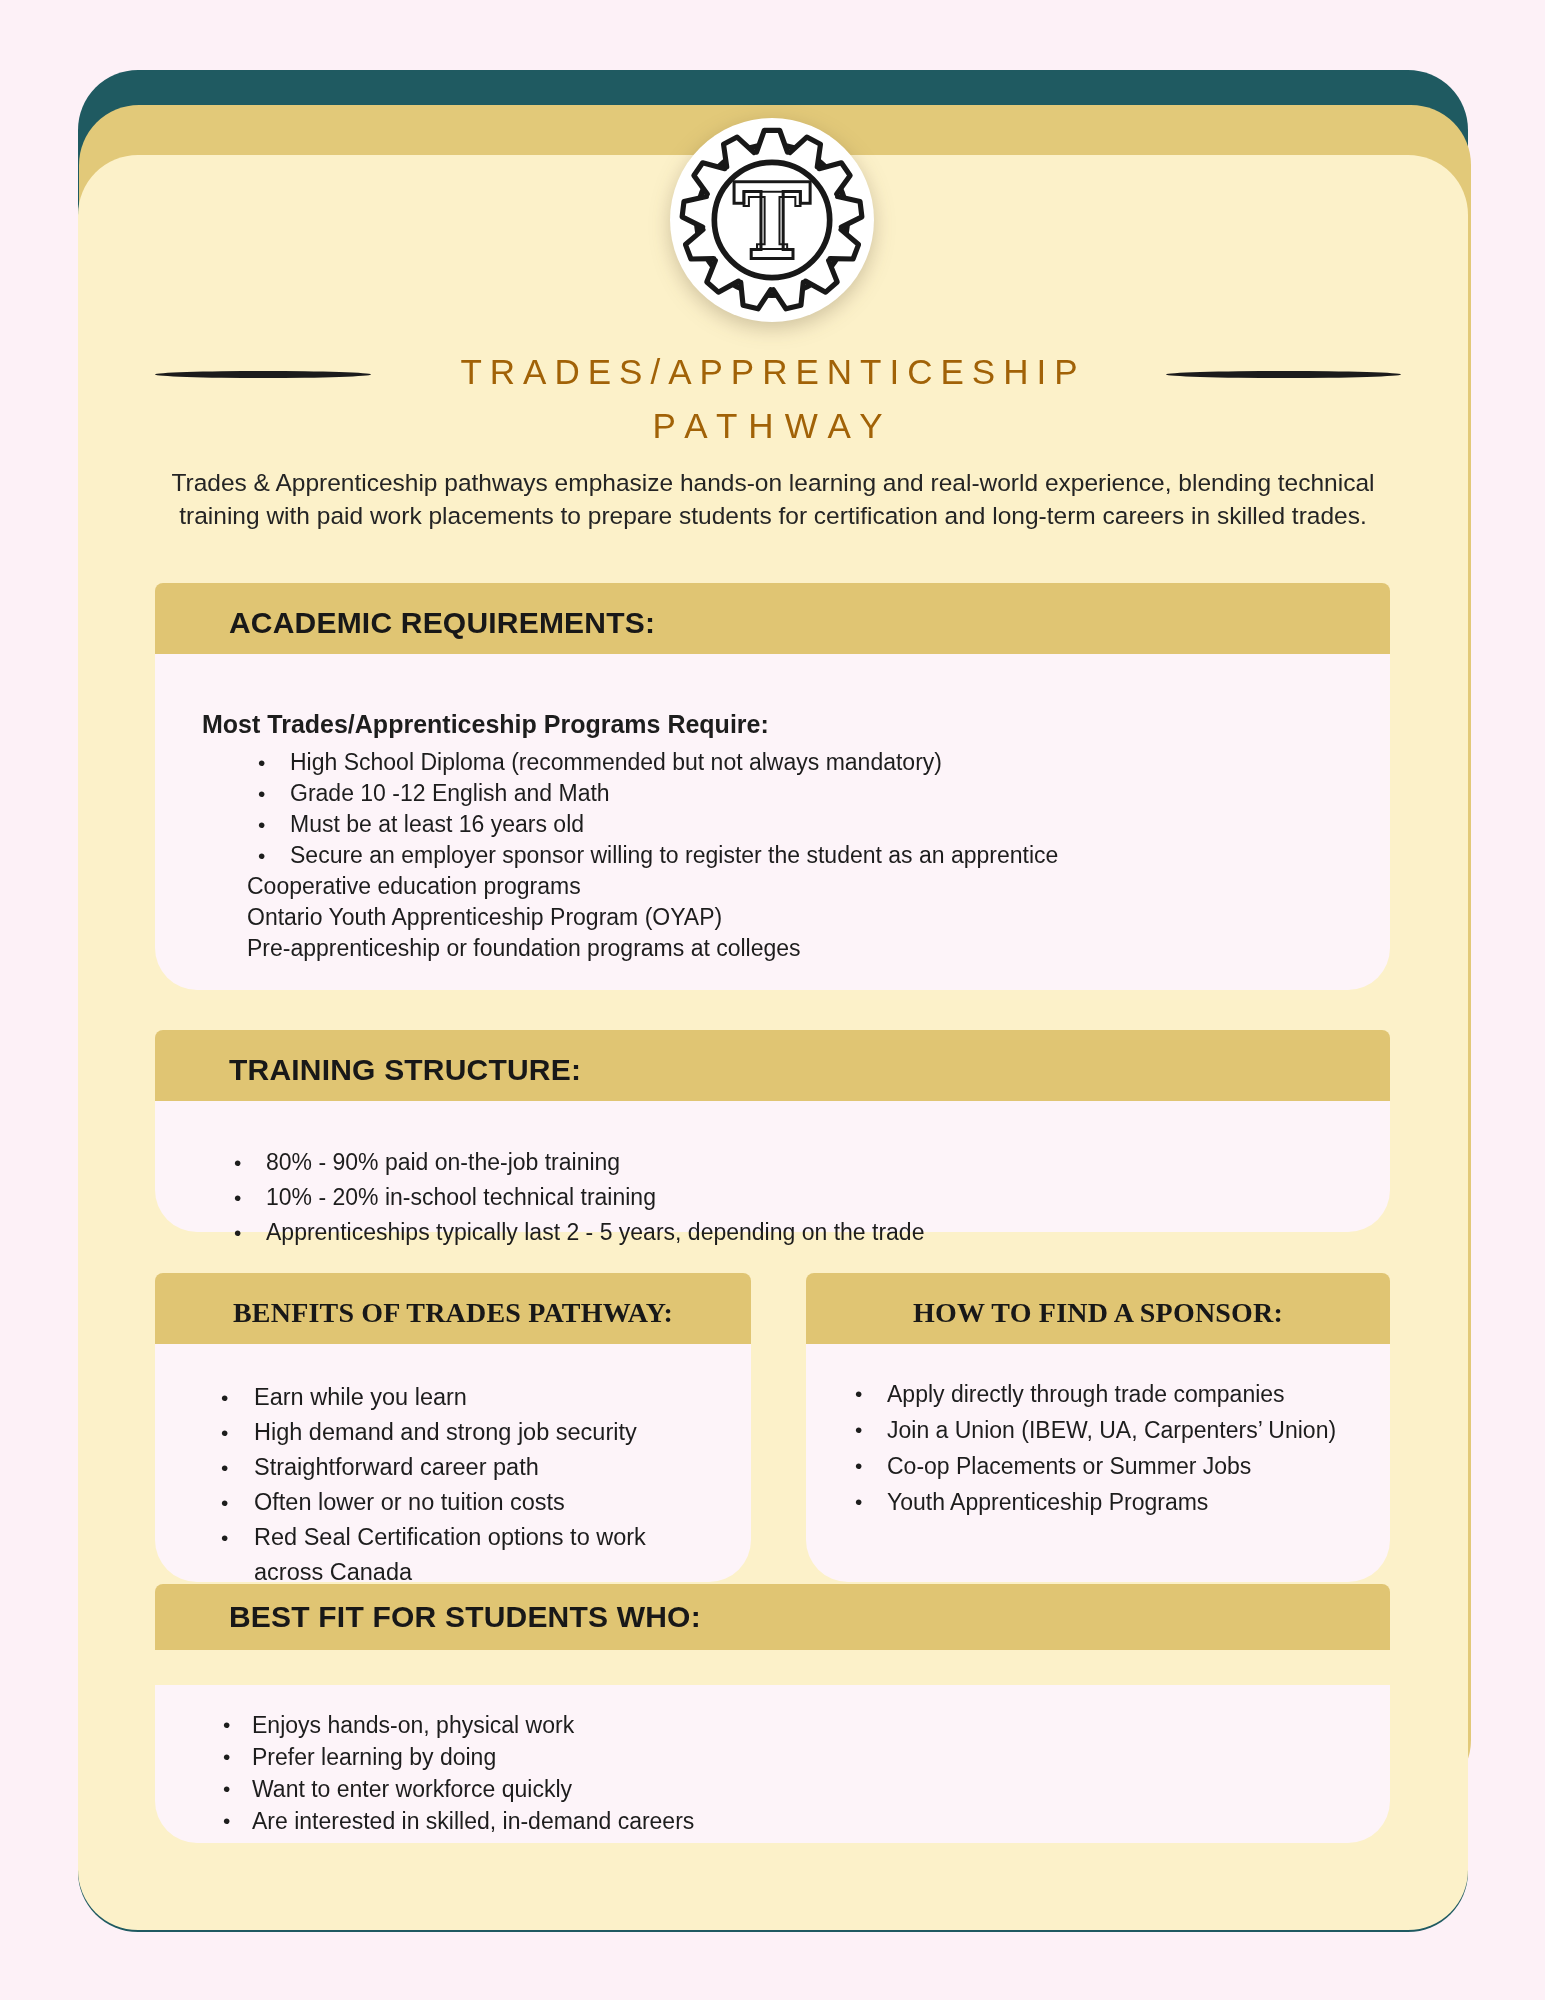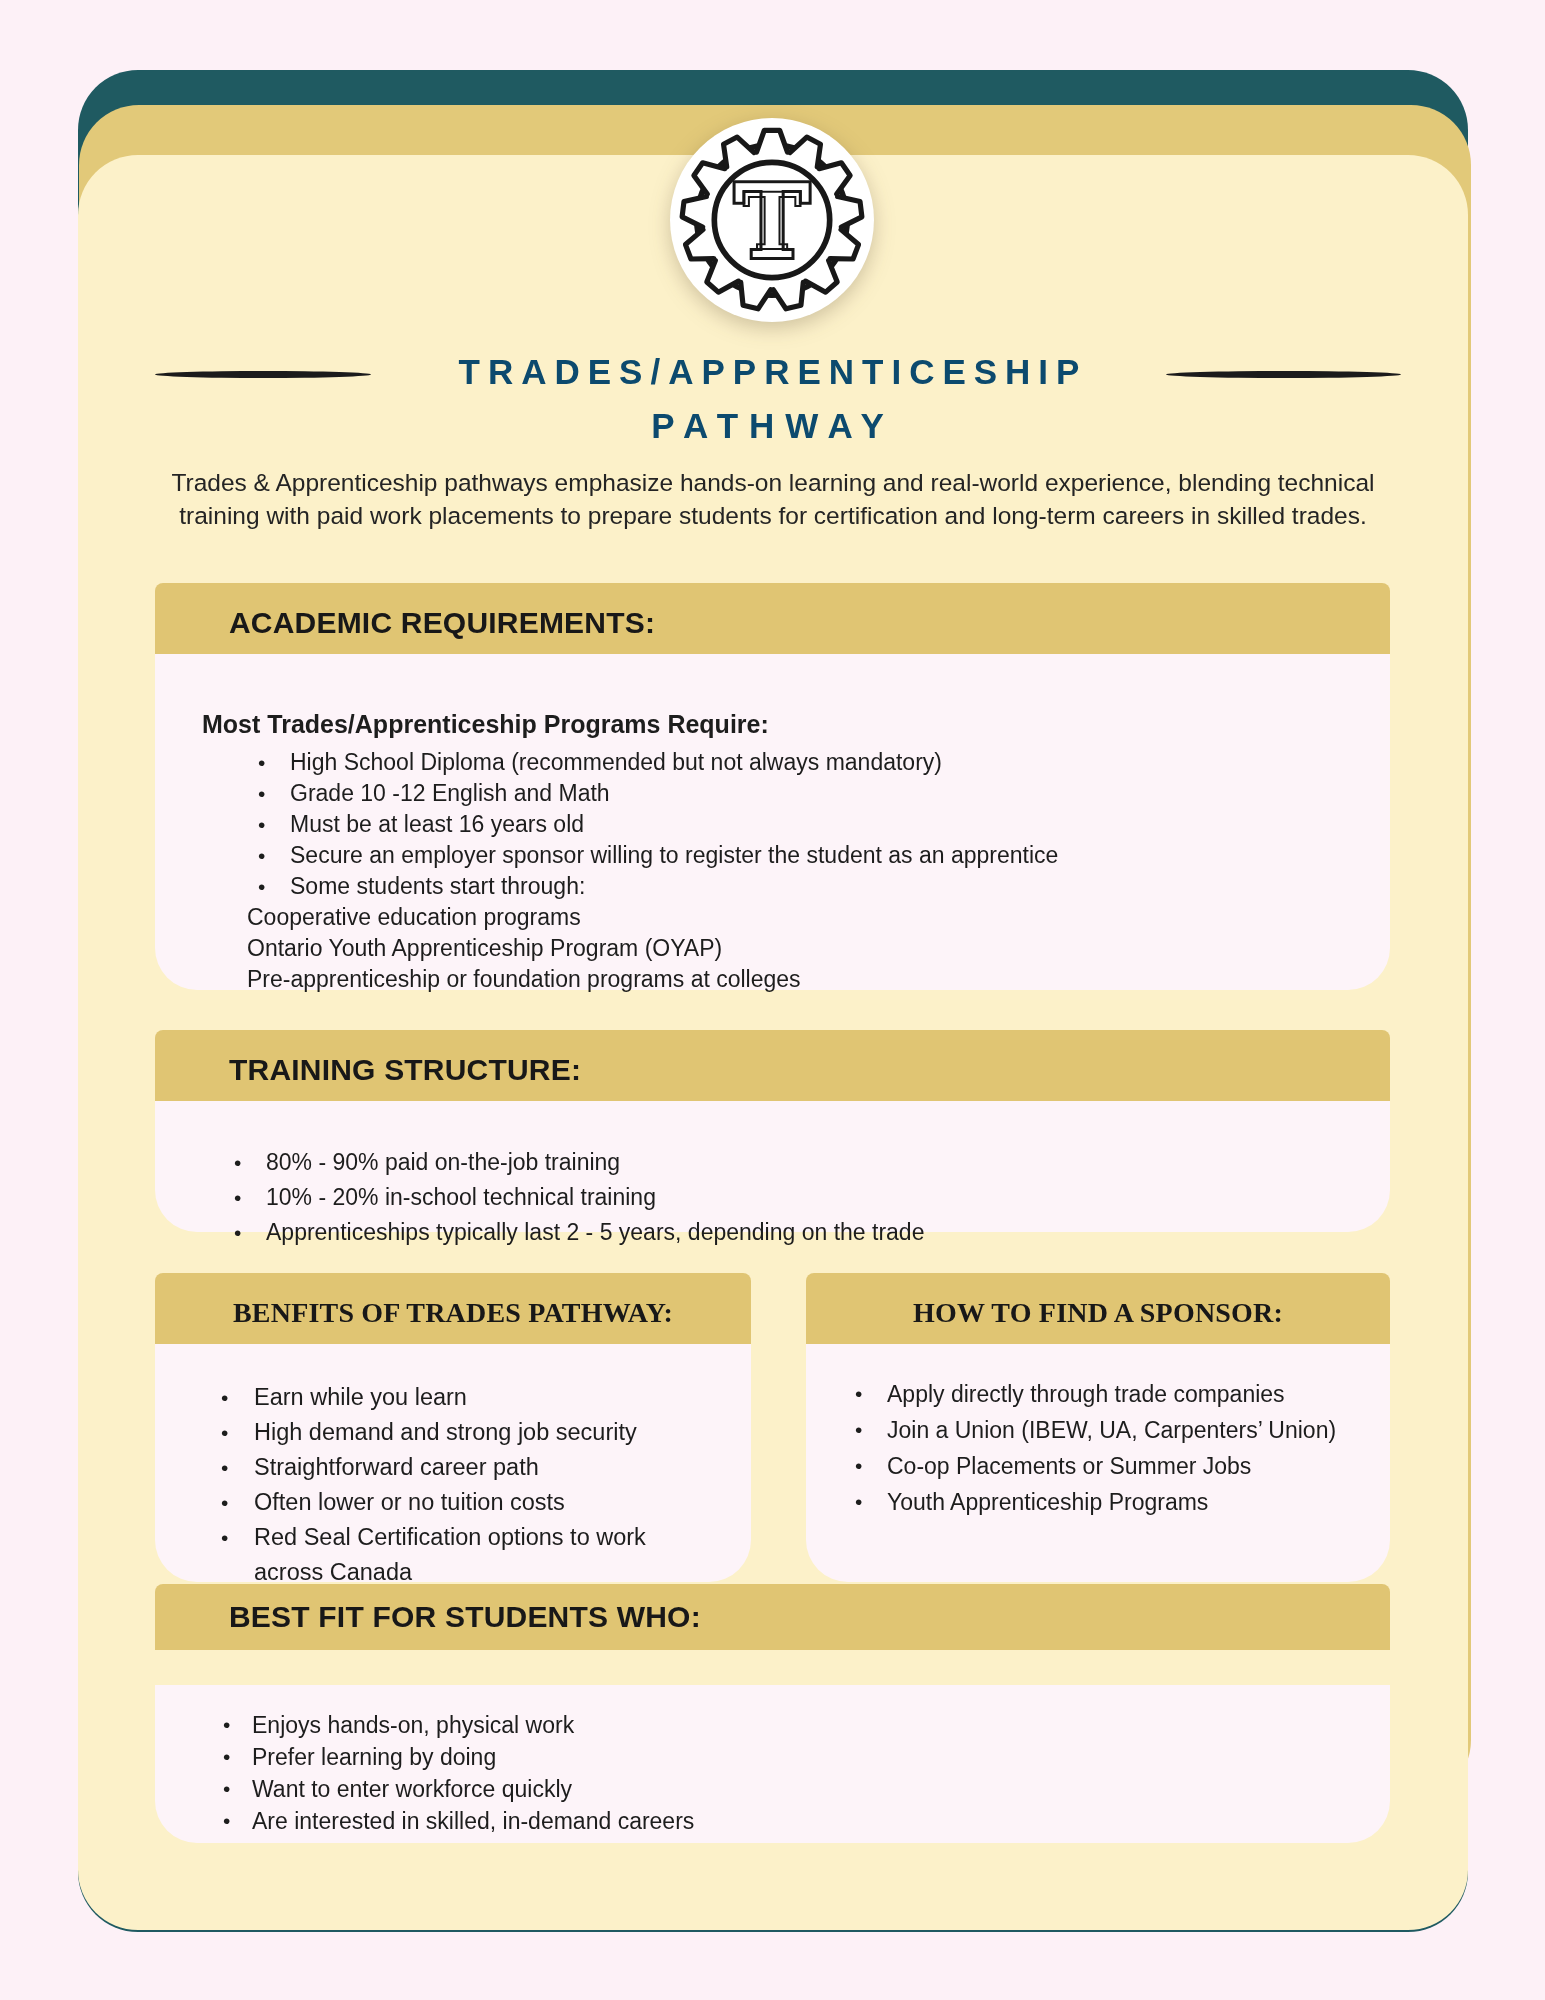--- a/index.html
+++ b/index.html
@@ -6,21 +6,21 @@
   .page{position:relative;width:1545px;height:2000px;background:#fdf1f7;overflow:hidden;
         font-family:"Liberation Sans",sans-serif;color:#1d1d1d;}
   .layer{position:absolute;border-radius:60px;}
   .layer-teal{left:78px;top:70px;width:1390px;height:1862px;background:#1f5a61;}
   .layer-gold{left:79px;top:105px;width:1392px;height:1695px;background:#e2c979;}
   .layer-cream{left:78px;top:155px;width:1390px;height:1775px;background:#fcf1c9;}
 
   .logo{position:absolute;left:669px;top:117px;width:206px;height:206px;
         filter:drop-shadow(0 6px 10px rgba(70,50,30,.25));}
   .title{position:absolute;left:78px;width:1390px;text-align:center;
-         font-weight:700;color:#0c4a6e;white-space:nowrap;}
+         font-weight:400;color:#a16207;white-space:nowrap;}
   .title-1{top:352px;font-size:35px;letter-spacing:8px;}
   .title-2{top:406px;font-size:35px;letter-spacing:11px;}
   .deco{position:absolute;height:7px;background:#1b1b1b;border-radius:50%;}
   .deco-left{left:155px;top:371px;width:216px;}
   .deco-right{left:1166px;top:371px;width:235px;}
   .intro{position:absolute;left:78px;top:466px;width:1390px;text-align:center;
          font-size:24.5px;line-height:33px;color:#242424;white-space:nowrap;}
 
   .bar{position:absolute;left:155px;width:1235px;height:80px;background:#e0c573;
        border-radius:8px 8px 0 0;display:flex;align-items:center;}
@@ -121,21 +121,20 @@
   <div class="bar bar-left bar-academic">
     <span class="bar-label">ACADEMIC REQUIREMENTS:</span>
   </div>
   <div class="panel panel-academic">
     <p class="lead">Most Trades/Apprenticeship Programs Require:</p>
     <ul class="blist list-academic">
       <li>High School Diploma (recommended but not always mandatory)</li>
       <li>Grade 10 -12 English and Math</li>
       <li>Must be at least 16 years old</li>
       <li>Secure an employer sponsor willing to register the student as an apprentice</li>
-      <li>Some students start through:</li>
       <li class="sub">Cooperative education programs</li>
       <li class="sub">Ontario Youth Apprenticeship Program (OYAP)</li>
       <li class="sub">Pre-apprenticeship or foundation programs at colleges</li>
     </ul>
   </div>
 
   <div class="bar bar-left bar-training">
     <span class="bar-label">TRAINING STRUCTURE:</span>
   </div>
   <div class="panel panel-training">

